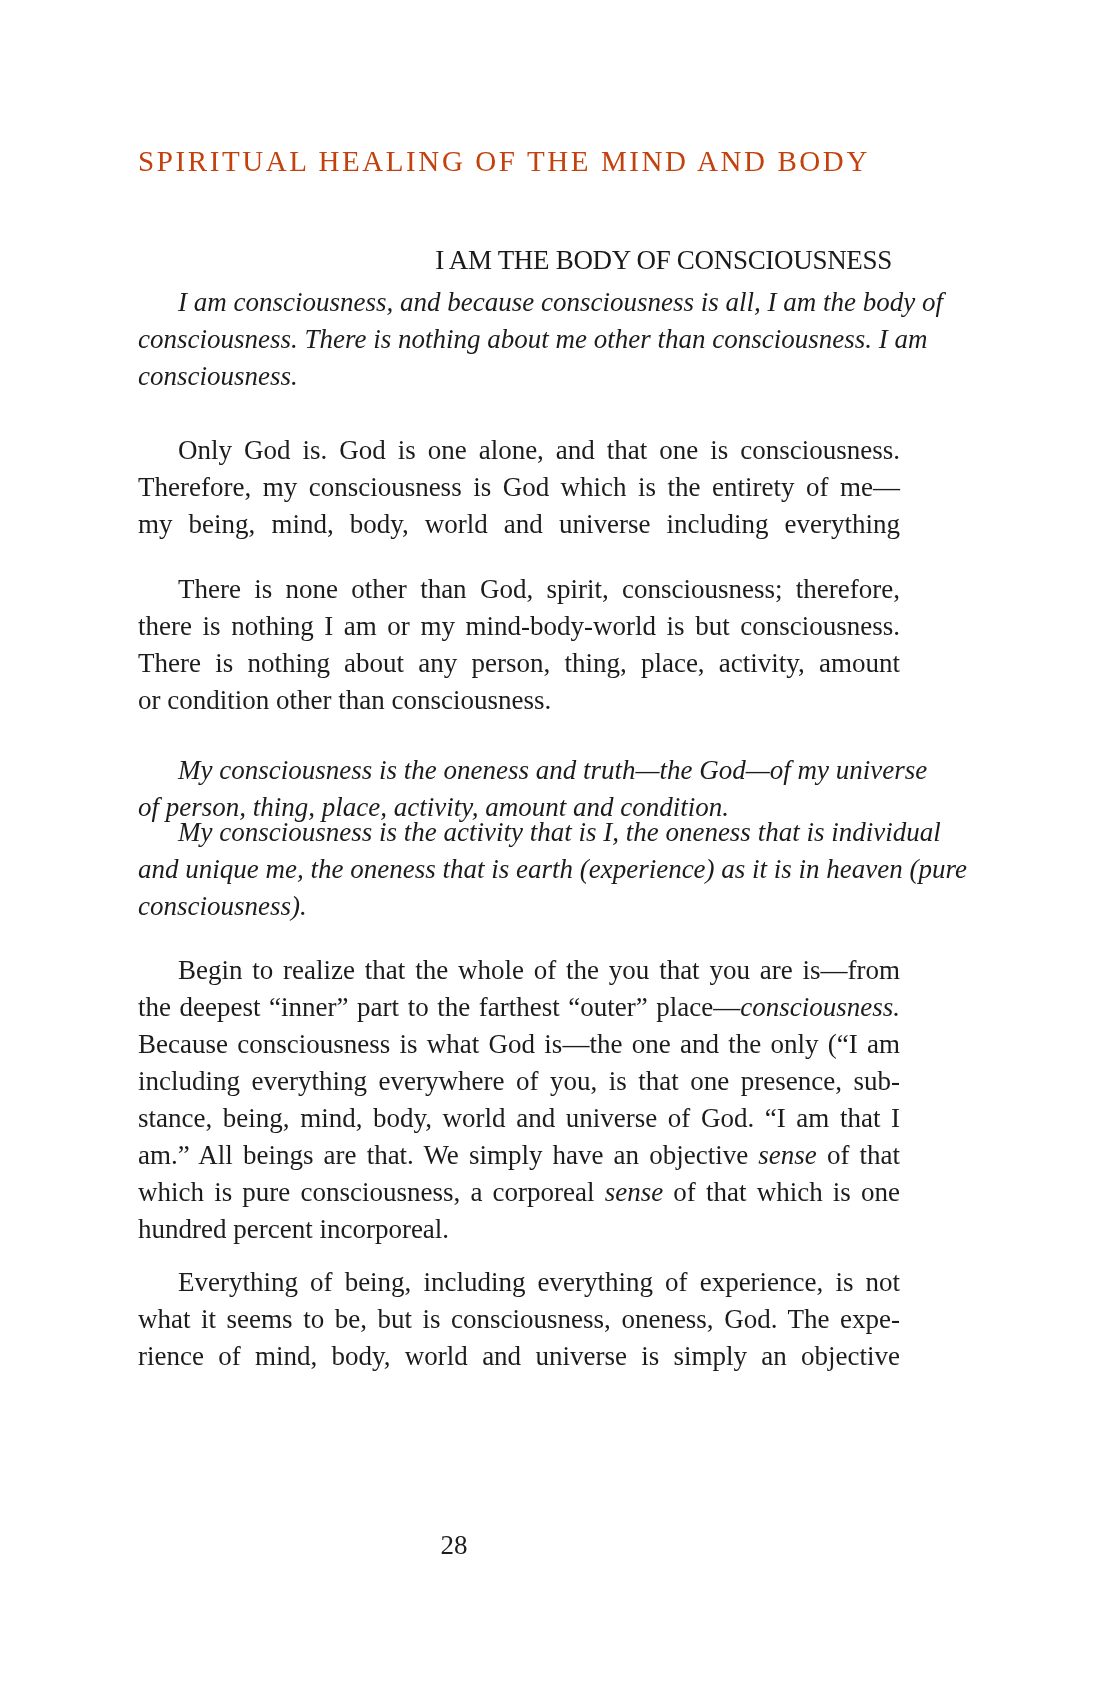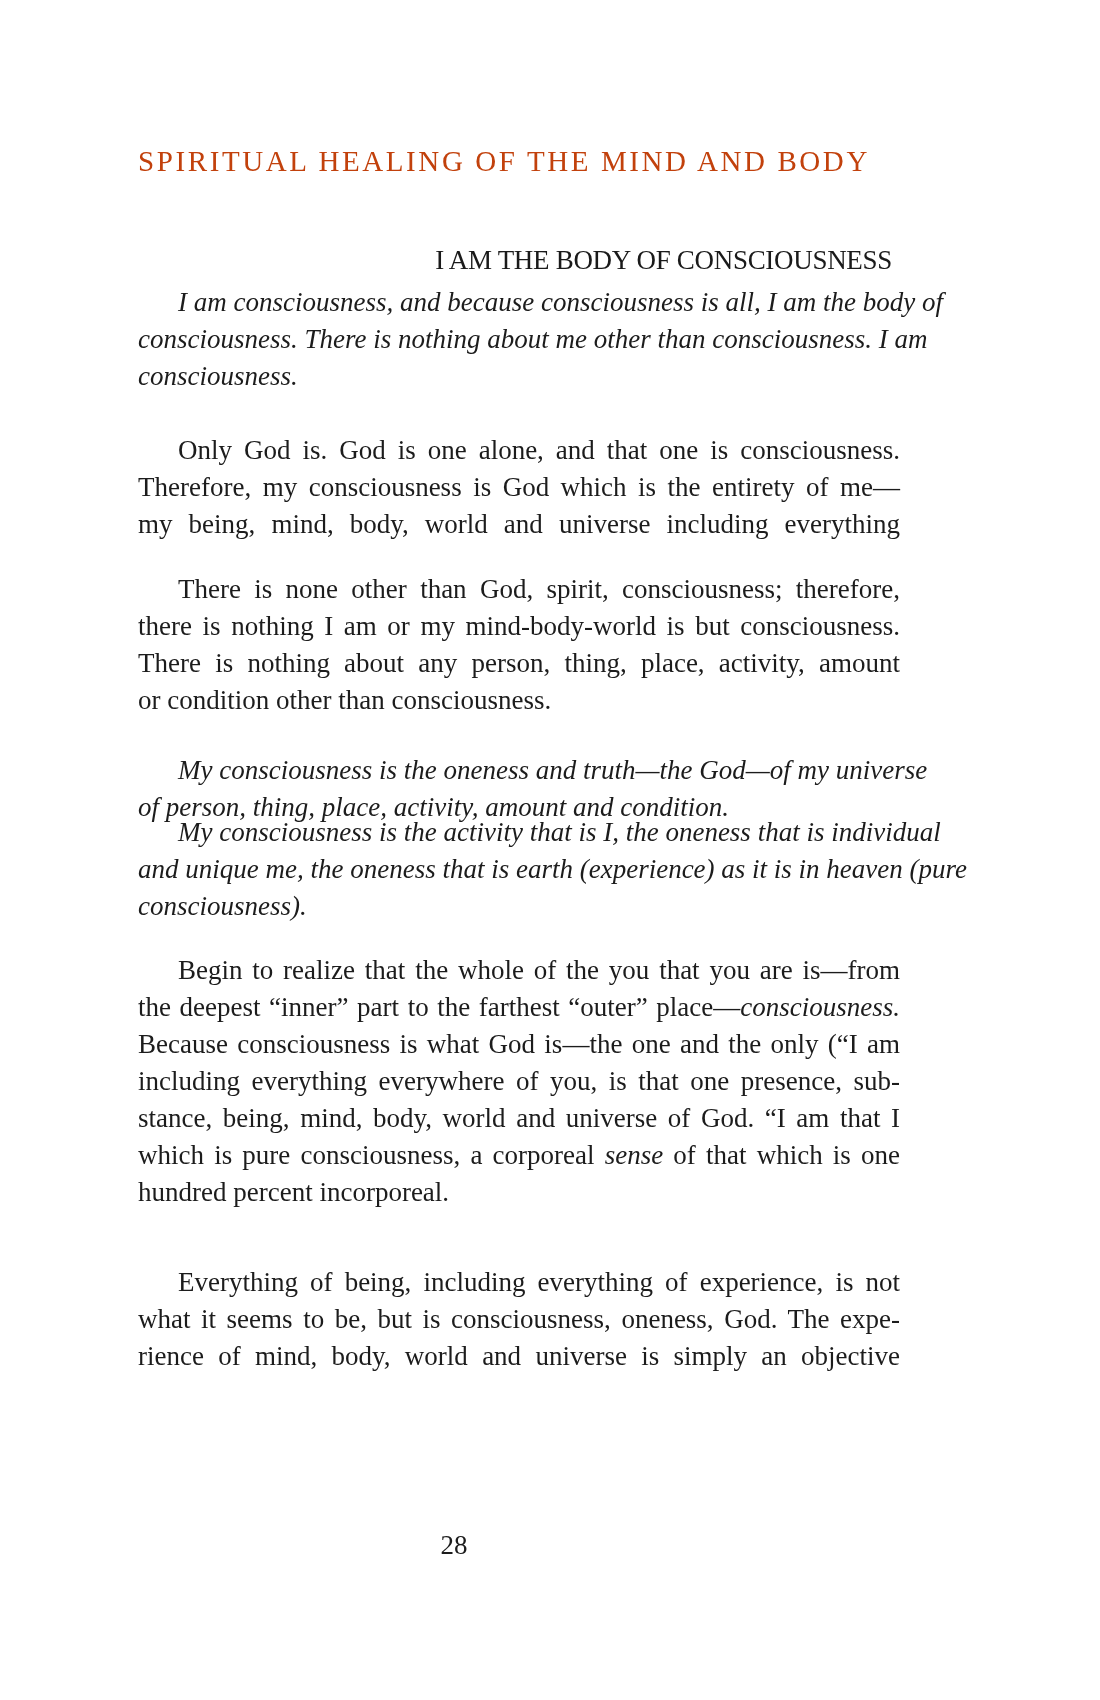--- a/index.html
+++ b/index.html
@@ -69,20 +69,21 @@
     <div class="line">and unique me, the oneness that is earth (experience) as it is in heaven (pure</div>
     <div class="line last">consciousness).</div>
   </div>
 
   <div class="block" style="top:952px;">
     <div class="line indent">Begin to realize that the whole of the you that you are is—from</div>
     <div class="line"><span>the deepest “inner” part to the farthest “outer” place—</span><span class="it">consciousness.</span></div>
     <div class="line">Because consciousness is what God is—the one and the only (“I am</div>
     <div class="line">including everything everywhere of you, is that one presence, sub-</div>
     <div class="line">stance, being, mind, body, world and universe of God. “I am that I</div>
+    <div class="line"><span>am.” All beings are that. We simply have an objective </span><span class="it">sense</span><span> of that</span></div>
     <div class="line"><span>which is pure consciousness, a corporeal </span><span class="it">sense</span><span> of that which is one</span></div>
     <div class="line last">hundred percent incorporeal.</div>
   </div>
 
   <div class="block" style="top:1264px;">
     <div class="line indent">Everything of being, including everything of experience, is not</div>
     <div class="line">what it seems to be, but is consciousness, oneness, God. The expe-</div>
     <div class="line">rience of mind, body, world and universe is simply an objective</div>
   </div>
 

